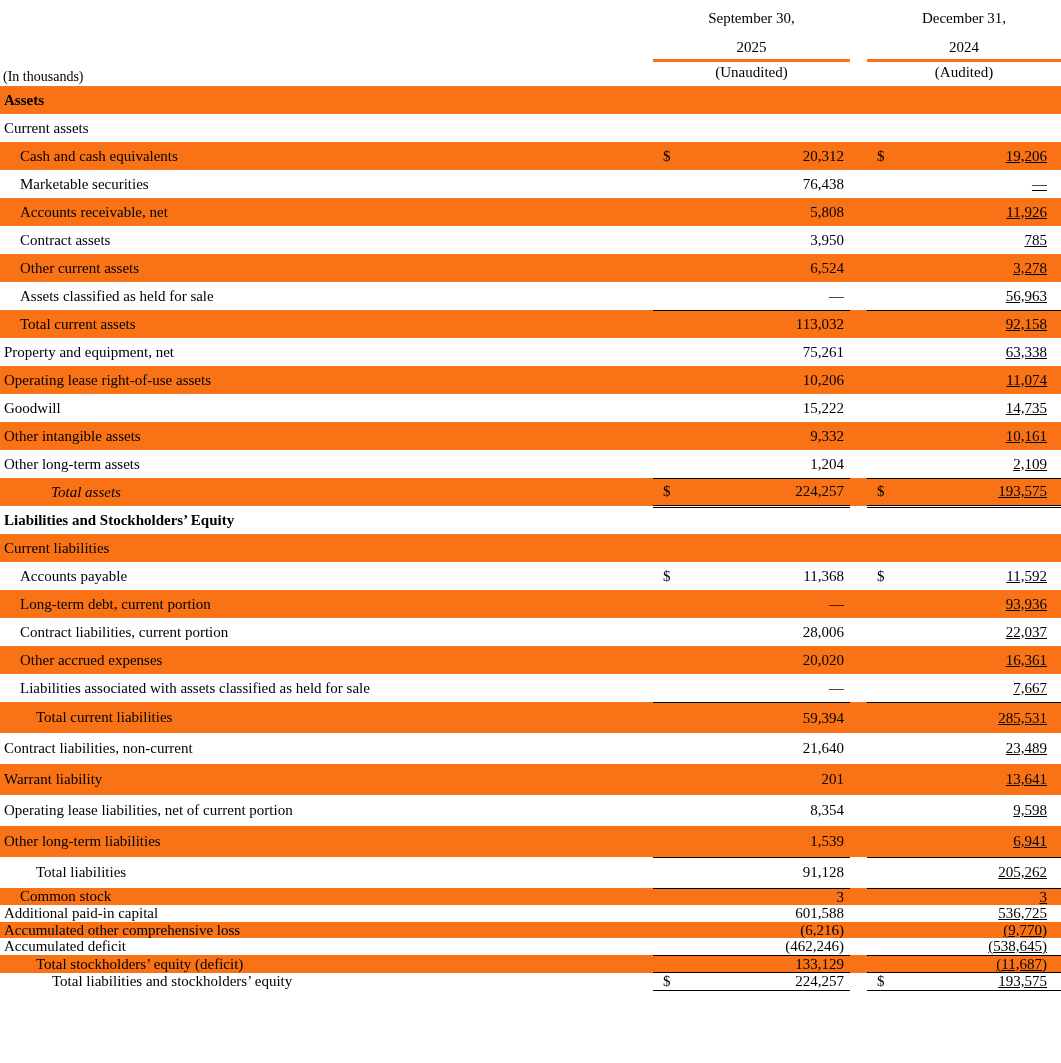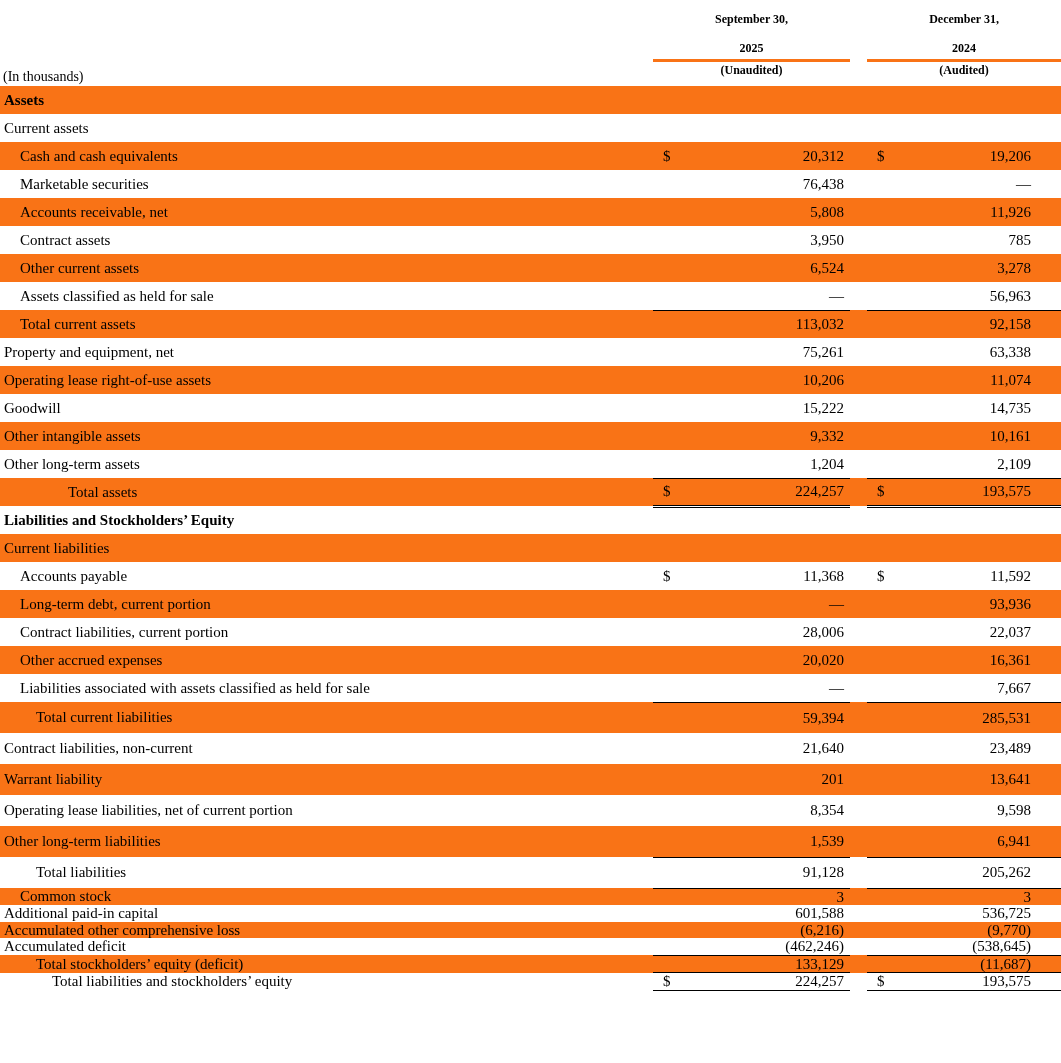--- a/index.html
+++ b/index.html
@@ -23,22 +23,22 @@
   col.c-n1    { width: 152px; }
   col.c-gap   { width: 17px;  }
   col.c-d2    { width: 45px;  }
   col.c-n2    { width: 149px; }
 
   td { padding: 0; vertical-align: middle; font-size: 15px; line-height: 1.1; }
 
   
   thead td.ch {
     text-align: center;
-    font-weight: bold;
-    font-size: 12px;
+    font-weight: normal;
+    font-size: 15px;
   }
   thead tr.h1 td { height: 26px; vertical-align: bottom; padding-bottom: 2px; }
   thead tr.h2 td { height: 27px; vertical-align: bottom; padding-bottom: 4px; }
   thead tr.h3 td { height: 22px; vertical-align: top; padding-top: 2px; }
   thead td.units {
     font-weight: normal;
     font-size: 14px;
     text-align: left;
     padding-left: 3px;
     vertical-align: middle;
@@ -48,21 +48,21 @@
   
   tbody tr { height: 28px; }
   tbody tr.tall { height: 31px; }
   tbody tr.med  { height: 16px; }
   tbody tr.stripe { background: #f97316; }
   td.lbl { text-align: left; }
   td.lbl.bold { font-weight: bold; }
   td.dol { text-align: left; padding-left: 10px; }
   td.num { text-align: right; }
   td.num.n1 { padding-right: 6px; }
-  td.num.n2 { padding-right: 30px; }
+  td.num.n2 { padding-right: 14px; text-decoration: underline; }
   td.ru-s { border-bottom: 1px solid #000; }
   td.ru-d { border-bottom: 3px double #000; }
 </style>
 </head>
 <body>
 
 <div class="page">
   <table class="bs">
     <colgroup>
       <col class="c-label">
@@ -195,21 +195,21 @@
         </tr>
         <tr>
           <td class="lbl" style="padding-left: 4px;">Other long-term assets</td>
           <td class="dol ru-s"></td>
           <td class="num n1 ru-s">1,204</td>
           <td class=""></td>
           <td class="dol ru-s"></td>
           <td class="num n2 ru-s">2,109</td>
         </tr>
         <tr class="stripe">
-          <td class="lbl" style="padding-left: 68px;">Total assets</td>
+          <td class="lbl" style="padding-left: 51px; font-style: italic;">Total assets</td>
           <td class="dol ru-d">$</td>
           <td class="num n1 ru-d">224,257</td>
           <td class=""></td>
           <td class="dol ru-d">$</td>
           <td class="num n2 ru-d">193,575</td>
         </tr>
         <tr>
           <td class="lbl bold" style="padding-left: 4px;">Liabilities and Stockholders’ Equity</td>
           <td class="dol"></td>
           <td class="num n1"></td>

